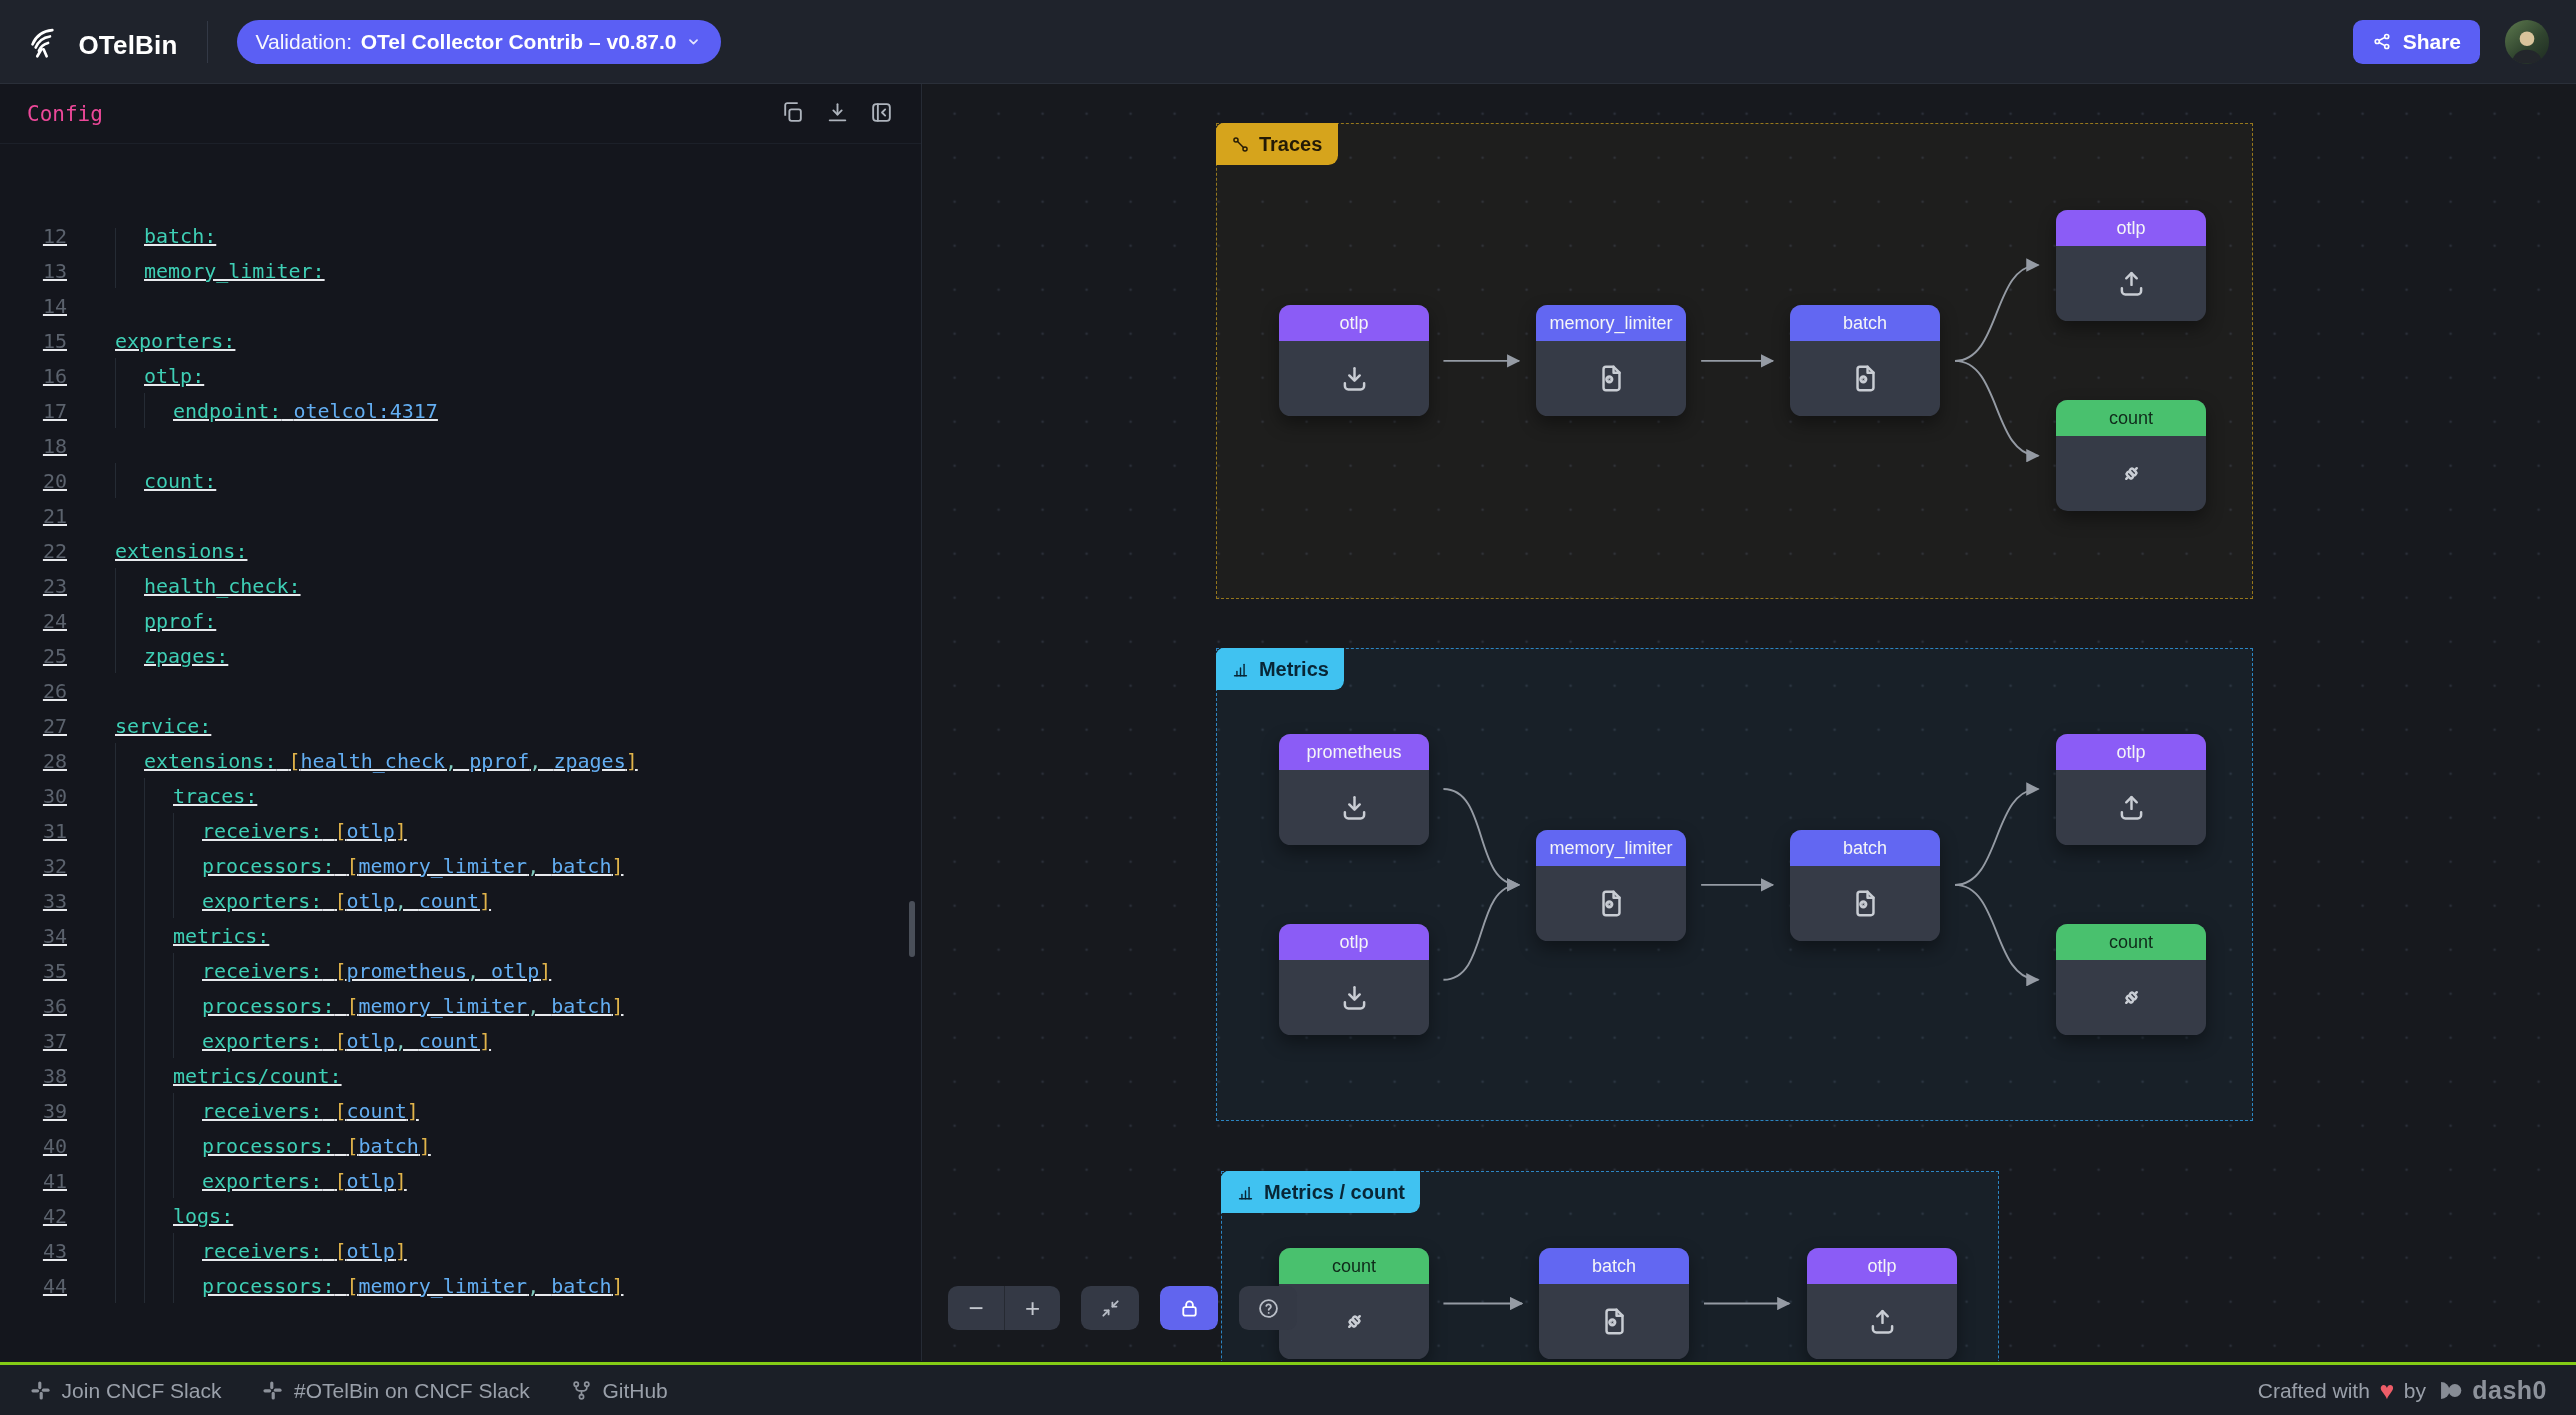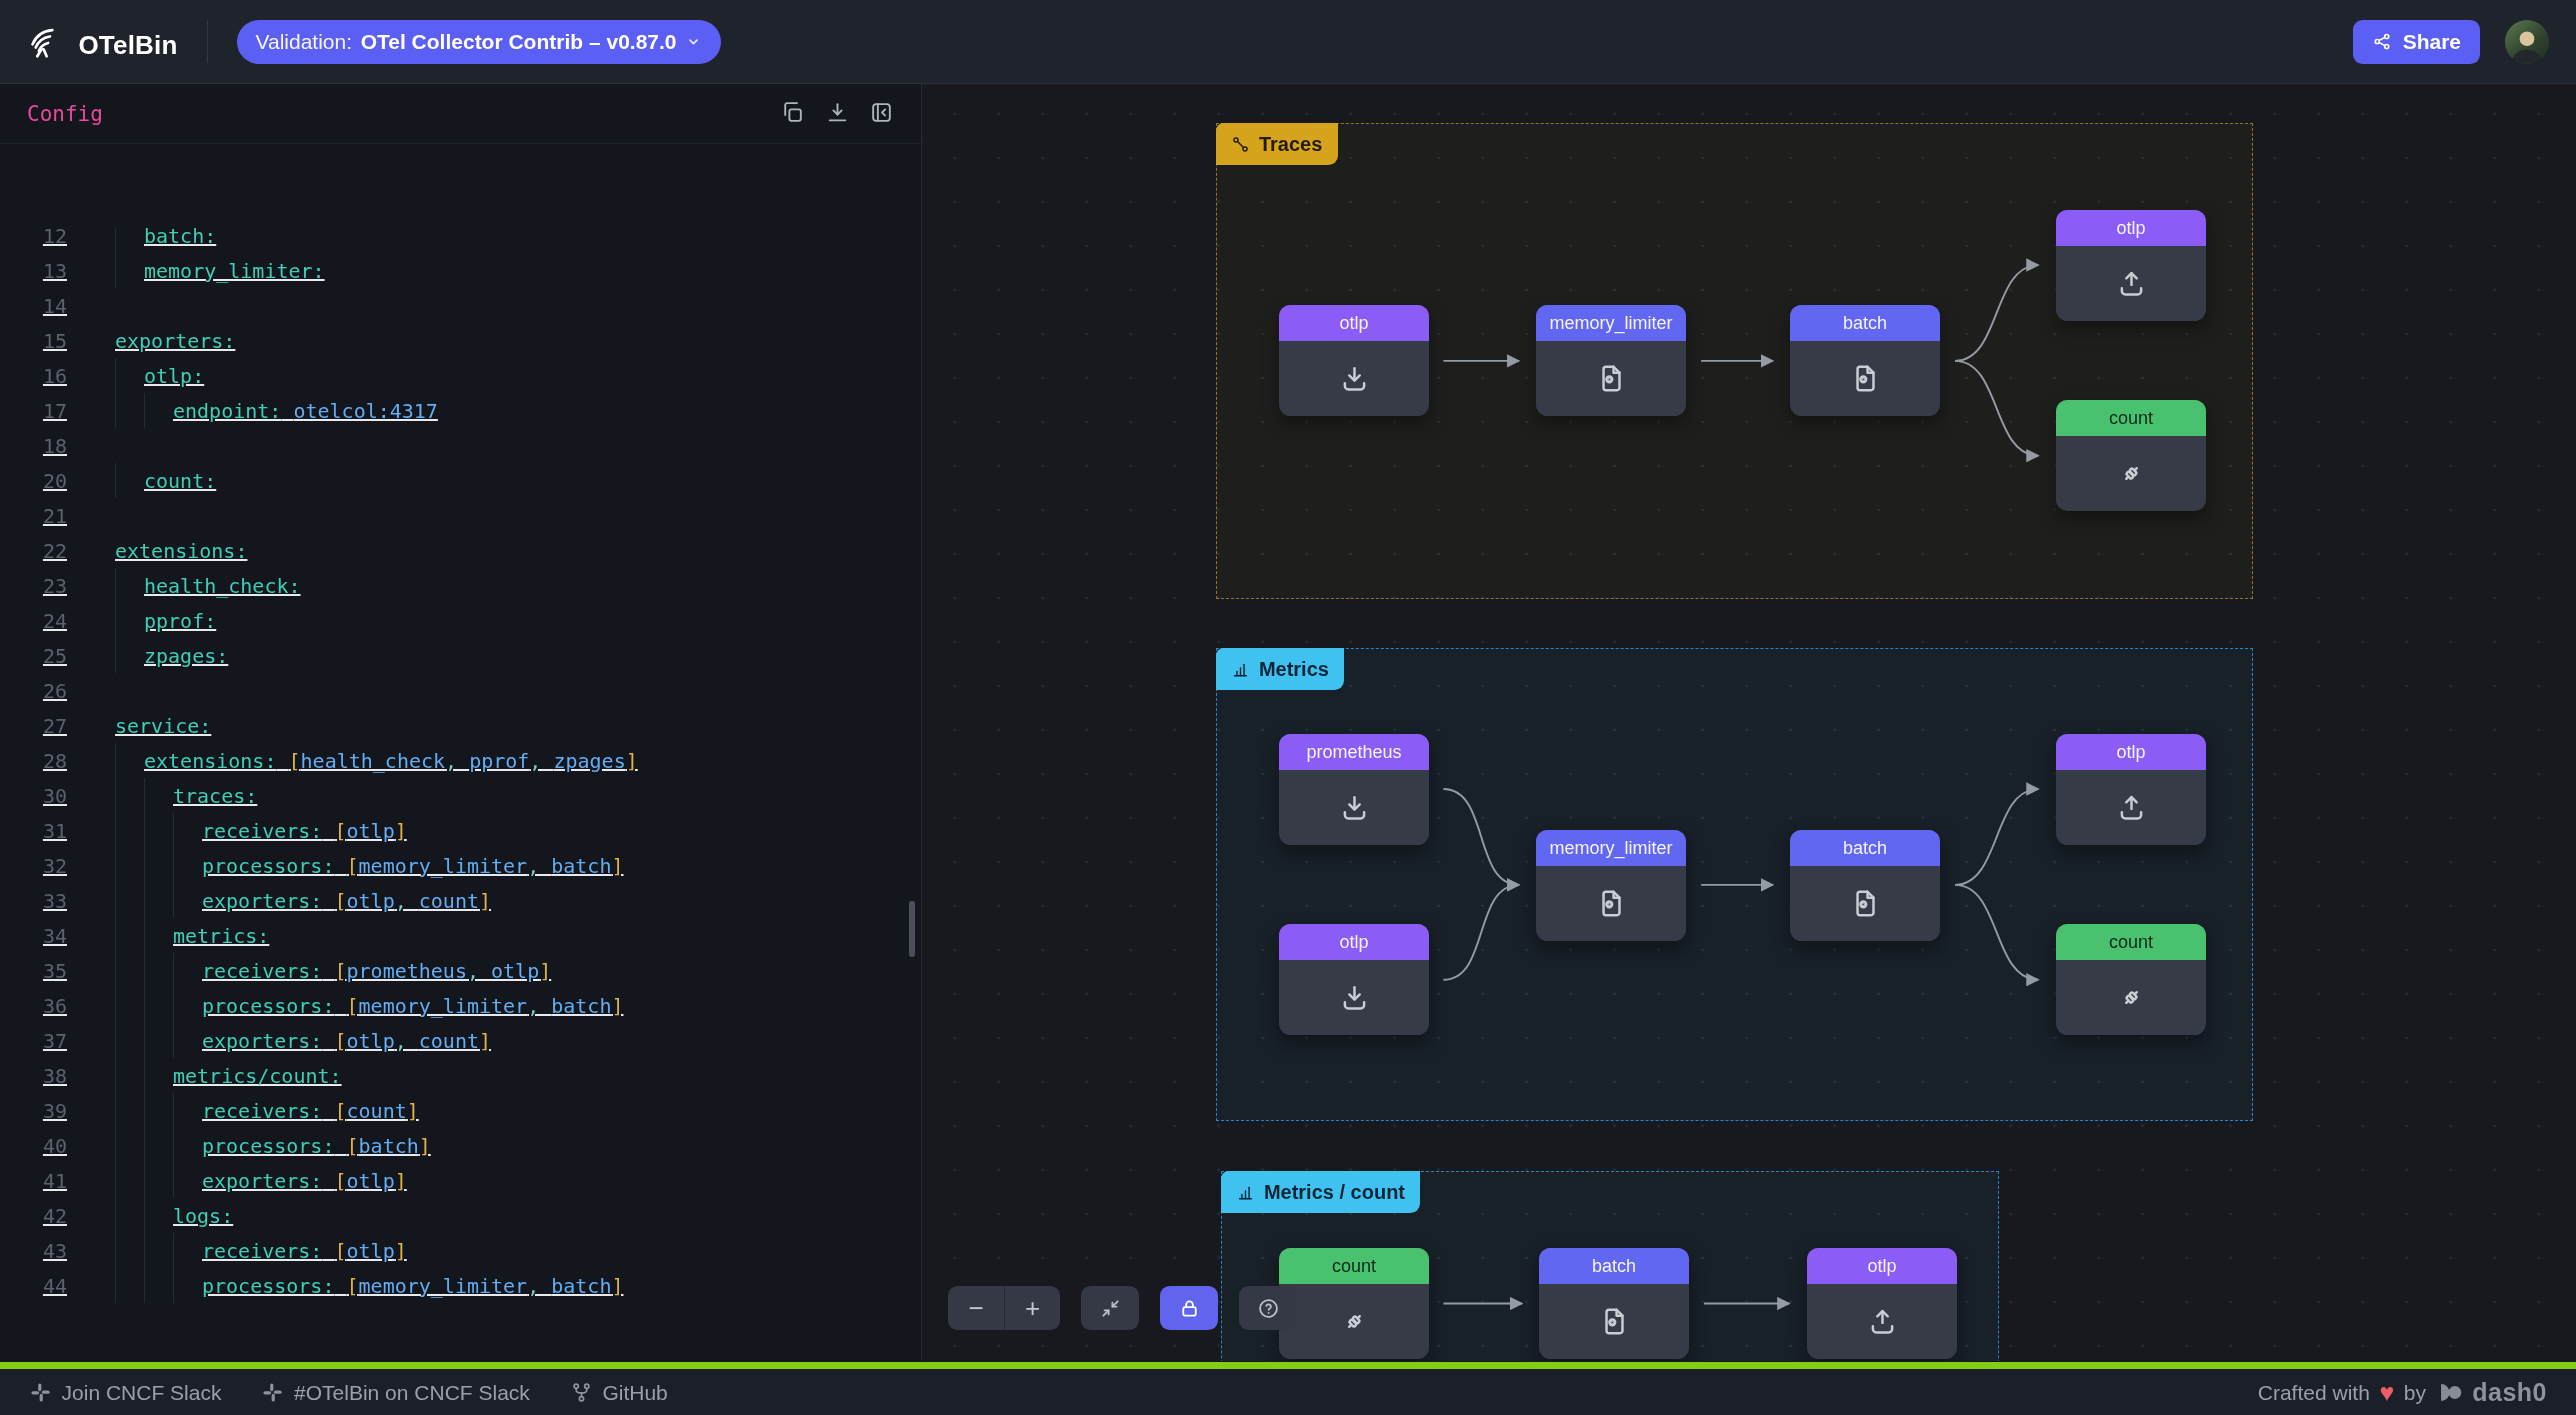--- a/index.html
+++ b/index.html
@@ -75,21 +75,21 @@
   .ctl-pair button{width:56px;height:44px;background:#343945;border:none;color:#c3c7ce;
                    font-size:26px;line-height:1;cursor:pointer;}
   .ctl-pair button + button{border-left:1px solid #262a32;}
   .ctl{width:58px;height:44px;border-radius:9.6px;background:#343945;border:none;color:#b9bec7;
        display:flex;align-items:center;justify-content:center;cursor:pointer;}
   .ctl .icn{width:23px;height:23px;}
   .ctl.active{background:#6165ee;color:#ffffff;}
 
   
   #footer{position:absolute;left:0;top:1362px;width:2576px;height:54px;background:#1b1f27;
-          border-top:7px solid #84cc16;display:flex;align-items:center;padding:0 29px;
+          border-top:3px solid #84cc16;display:flex;align-items:center;padding:0 29px;
           box-sizing:border-box;gap:40px;color:#9aa0aa;font-size:21px;}
   .flink{display:flex;align-items:center;gap:9.6px;cursor:pointer;color:#9aa0aa;}
   .flink .icn{width:23px;height:23px;color:#8d929b;}
   #credit{display:flex;align-items:center;gap:9.6px;color:#9aa0aa;}
   .heart{color:#ee5d68;font-size:25px;line-height:1;}
   .dash0-logo{width:27px;height:27px;color:#878c95;}
   .brand{font-weight:700;font-size:25px;color:#8d929b;letter-spacing:0.5px;}
 </style>
 </head>
 <body>

